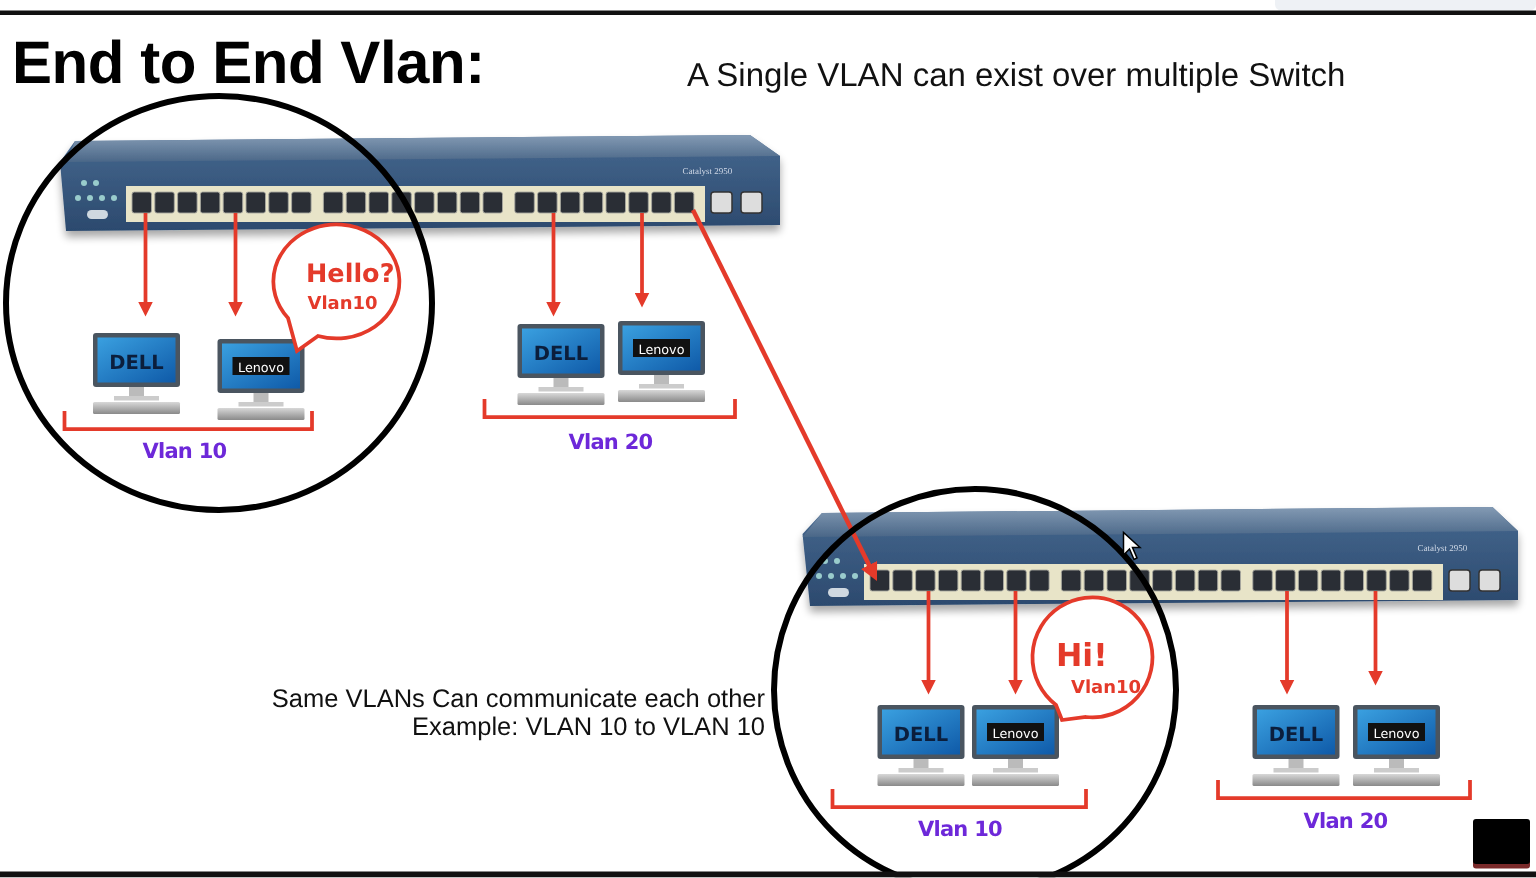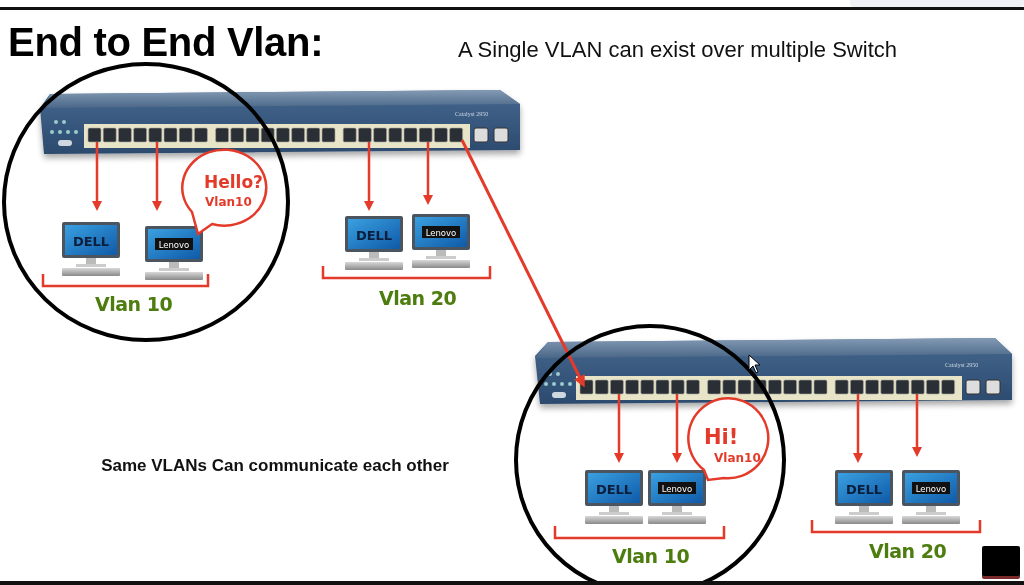--- a/index.html
+++ b/index.html
@@ -3,22 +3,22 @@
 <meta charset="utf-8">
 <style>
   html, body { margin: 0; padding: 0; }
   body { width: 1024px; height: 585px; overflow: hidden; background: #ffffff; position: relative; font-family: "Liberation Sans", sans-serif; }
   .top-rule { position: absolute; left: 0; top: 7px; width: 1024px; height: 3px; background: #111; }
   .bottom-rule { position: absolute; left: 0; top: 581px; width: 1024px; height: 4px; background: #111; }
   .top-ghost { position: absolute; left: 850px; top: 0; width: 174px; height: 7px; background: #eef1f5; border-radius: 0 0 4px 4px; }
   .title { position: absolute; left: 8px; top: 20px; font-size: 40px; font-weight: bold; color: #000; letter-spacing: -0.3px; }
   .subtitle { position: absolute; left: 458px; top: 37px; font-size: 22px; color: #111; text-underline-offset: 3px; }
   svg.diagram { position: absolute; left: 0; top: 0; }
-  .note { position: absolute; left: 40px; top: 456px; width: 470px; text-align: center; font-size: 17px; font-weight: bold; color: #111; line-height: 19px; }
-  .vlan-label { position: absolute; font-size: 19px; font-weight: bold; color: #4d7c0f; font-family: "DejaVu Sans", sans-serif; letter-spacing: -0.5px; }
+  .note { position: absolute; left: 40px; top: 456px; width: 470px; text-align: right; font-size: 17px; font-weight: normal; color: #111; line-height: 19px; }
+  .vlan-label { position: absolute; font-size: 14px; font-weight: bold; color: #6d28d9; font-family: "DejaVu Sans", sans-serif; letter-spacing: -0.5px; }
   .bubble-main { font-family: "DejaVu Sans", sans-serif; font-weight: bold; fill: #e43a2a; }
   .black-box { position: absolute; left: 982px; top: 546px; width: 38px; height: 30px; background: #000; border-radius: 2px; box-shadow: 0 3px 0 #7a2a2a; }
 </style>
 </head>
 <body>
 
 <div class="top-ghost"></div>
 <div class="top-rule"></div>
 
 <div class="title">End to End Vlan:</div>
@@ -254,16 +254,17 @@
   <path d="M749,355 L749,370 L753,366 L756,373 L758,372 L755,365 L760,365 Z" fill="#fff" stroke="#000" stroke-width="1"></path>
 </svg>
 
 <div class="vlan-label" style="left:95px; top:293px;">Vlan 10</div>
 <div class="vlan-label" style="left:379px; top:287px;">Vlan 20</div>
 <div class="vlan-label" style="left:612px; top:545px;">Vlan 10</div>
 <div class="vlan-label" style="left:869px; top:540px;">Vlan 20</div>
 
 <div class="note">
   <div>Same VLANs Can communicate each other</div>
+  <div>Example: VLAN 10 to VLAN 10</div>
 </div>
 
 <div class="black-box"></div>
 <div class="bottom-rule"></div>
 
 </body></html>

